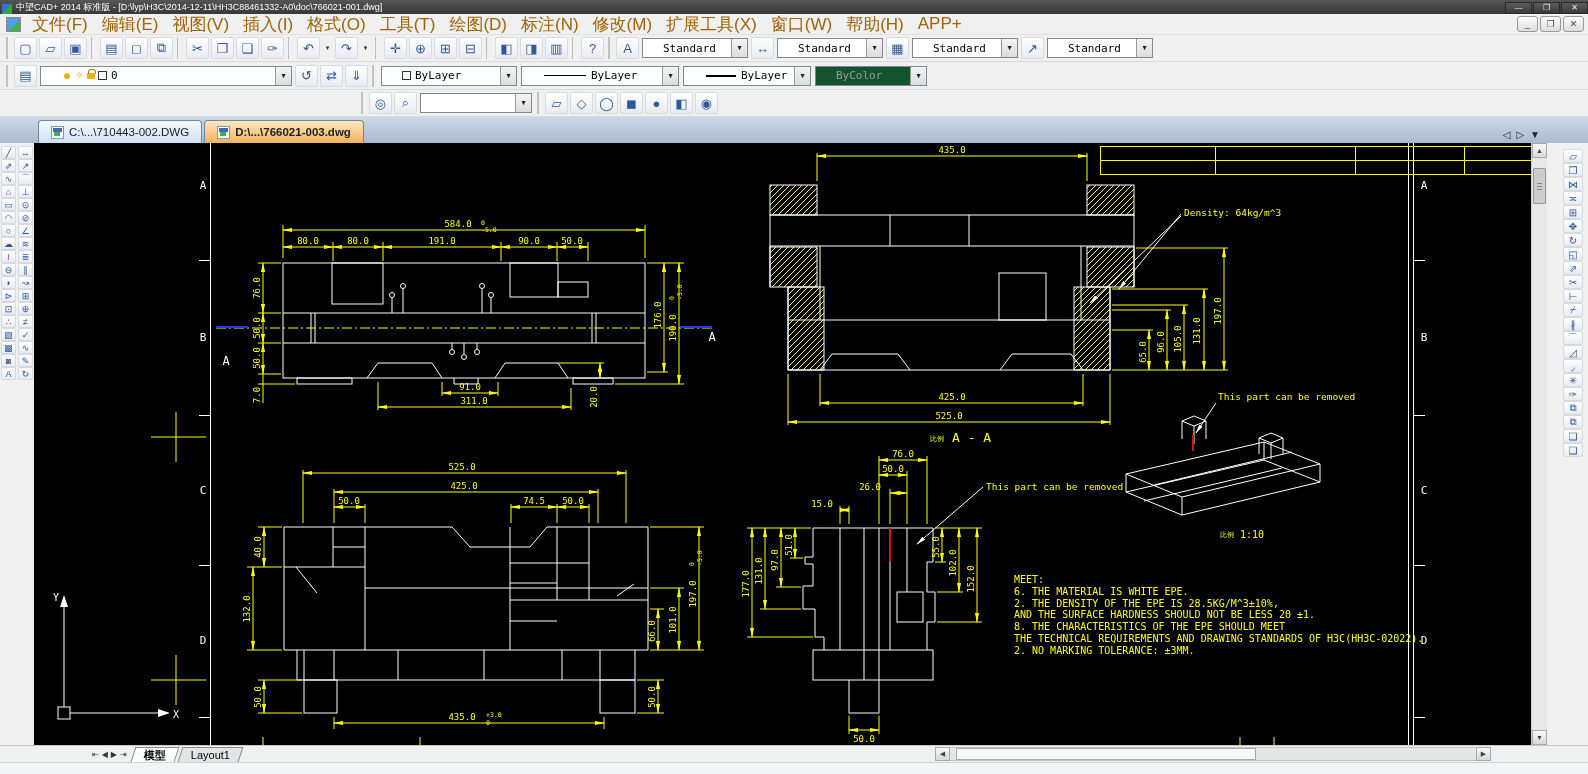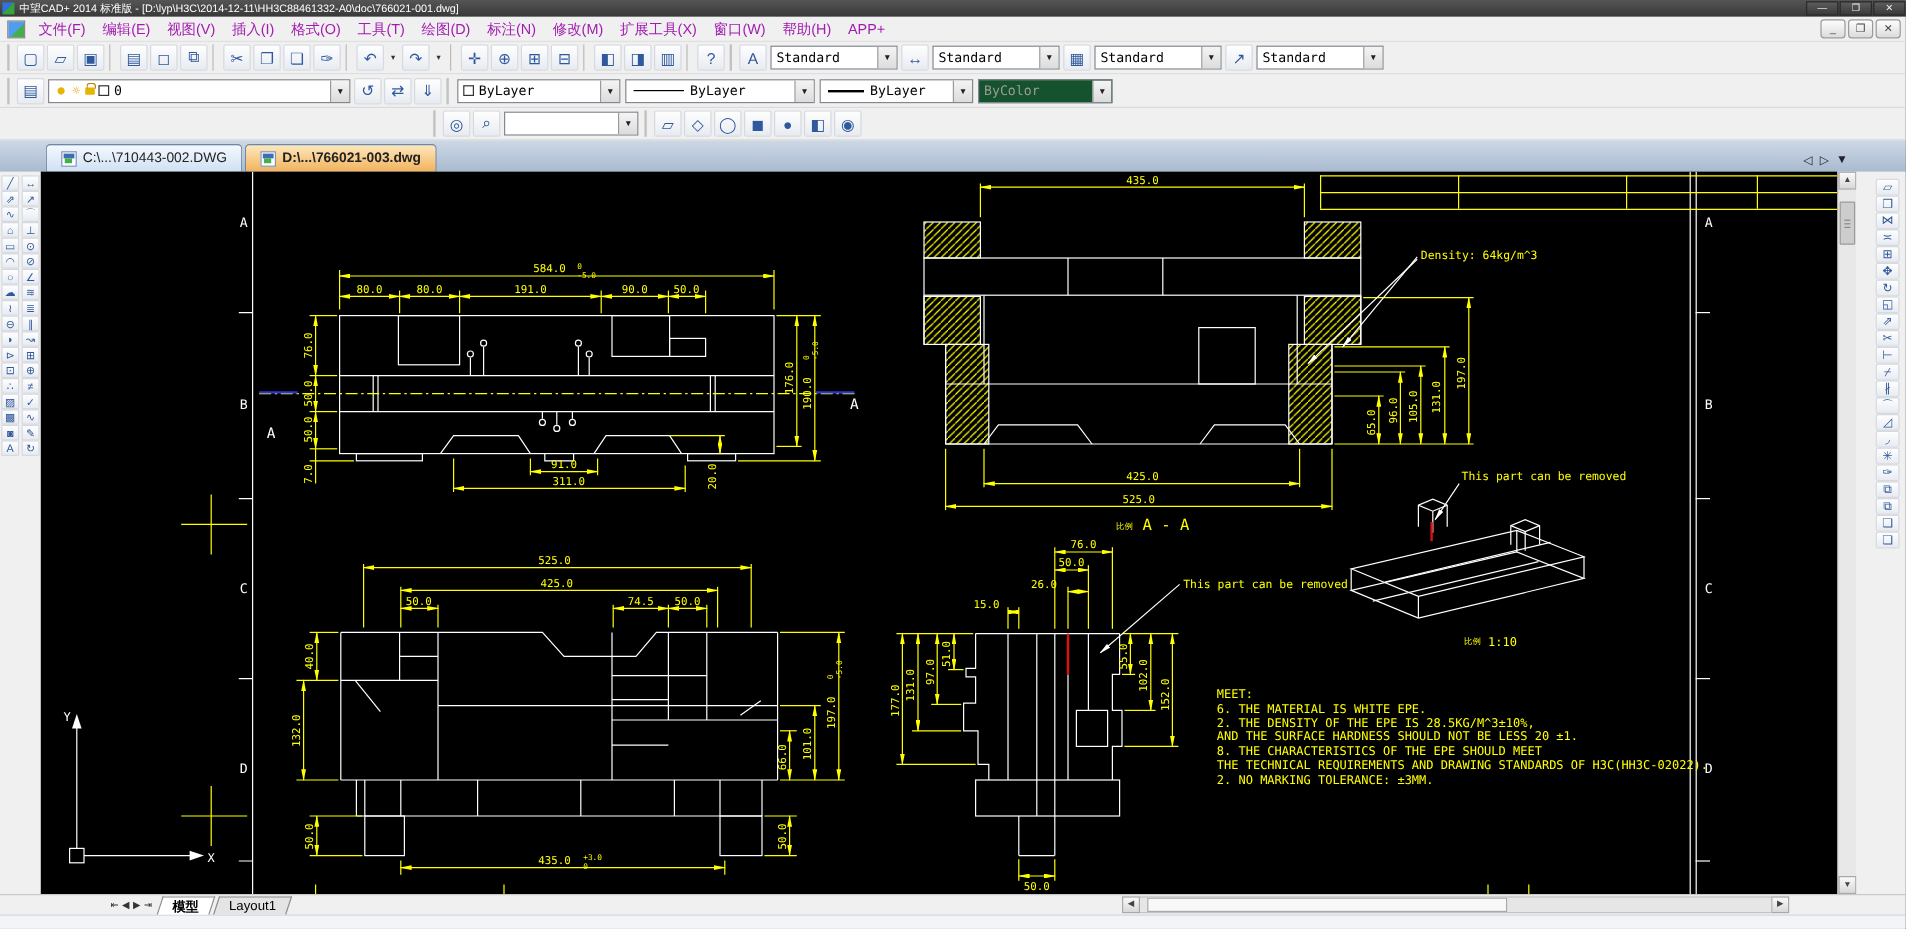--- a/index.html
+++ b/index.html
@@ -1,41 +1,41 @@
 <!DOCTYPE html>
 <html><head>
 <meta charset="utf-8">
 <style>
 *{box-sizing:border-box;margin:0;padding:0}
 html,body{width:1588px;height:774px}
 body{font-family:"Liberation Sans",sans-serif;background:#f0f0f0;overflow:hidden;font-size:12px}
 #app{position:relative;width:1588px;height:774px;display:flex;flex-direction:column}
 
 
-.titlebar{height:14px;background:linear-gradient(#555,#383838);color:#fff;display:flex;align-items:center;font-size:9px;padding-left:2px;flex:0 0 auto}
+.titlebar{height:14px;background:linear-gradient(#555,#383838);color:#fff;display:flex;align-items:flex-end;font-size:9px;padding-left:2px;flex:0 0 auto}
 .titlebar .appic{width:10px;height:10px;background:linear-gradient(135deg,#2e74d8 50%,#37a43a 50%);margin-right:4px;flex:0 0 auto}
 .titlebar .ttl{white-space:nowrap;overflow:hidden}
 .winbtns{margin-left:auto;display:flex;gap:1px}
 .winbtns .wb{width:27px;height:12px;background:linear-gradient(#5c5c5c,#3a3a3a);border:1px solid #2a2a2a;color:#eee;font-size:8px;line-height:10px;text-align:center}
 
 
 .menubar{height:21px;background:#f0f0f0;display:flex;align-items:center;padding-left:2px;border-bottom:1px solid #e0e0e0;flex:0 0 auto;position:relative}
 .menubar .appic2{width:15px;height:15px;background:linear-gradient(135deg,#4f9cf0 55%,#44b04a 55%);border:1px solid #888;margin:0 4px}
-.menubar .mi{padding:2px 7px;font-size:12px;color:#a21caf;cursor:default}
+.menubar .mi{padding:2px 7px;font-size:17px;color:#a16207;cursor:default}
 .mdibtns{position:absolute;right:4px;top:2px;display:flex;gap:2px}
 .mdibtns .mb{width:21px;height:16px;border:1px solid #9a9a9a;border-radius:3px;background:linear-gradient(#fdfdfd,#dcdcdc);font-size:9px;color:#444;text-align:center;line-height:14px}
 
 
 .tb{background:#f0f0f0;display:flex;align-items:center;border-bottom:1px solid #dadada;flex:0 0 auto;padding-left:3px}
 .tb1{height:27px}.tb2{height:28px}.tb3{height:27px}
 .ic{width:23px;height:22px;display:inline-flex;align-items:center;justify-content:center;color:#30589c;font-size:13px;background:linear-gradient(#fefefe,#e7ebf1);border:1px solid #d6dae0;border-radius:2px;margin:0 1px;flex:0 0 auto}
 .ic[data-name="separator"]{width:5px;background:transparent;border:none;border-left:1px solid #bbb;height:22px;margin:0 3px;border-radius:0}
 .ic[data-name$="dropdown-icon"]{width:11px;font-size:7px;color:#333;background:transparent;border:none}
 .grip{width:4px;height:22px;border-left:2px double #c2c2c2;margin:0 3px}
-.combo{height:20px;background:#fff;border:1px solid #828790;display:flex;align-items:center;font-size:11px;font-family:"DejaVu Sans Mono",monospace;padding-left:4px;margin:0 2px;position:relative;overflow:hidden;flex:0 0 auto}
+.combo{height:20px;background:#fff;border:1px solid #828790;display:flex;align-items:center;font-size:11px;font-family:"DejaVu Sans Mono",monospace;padding-left:20px;margin:0 2px;position:relative;overflow:hidden;flex:0 0 auto}
 .combo .val{white-space:nowrap}
 .combo .caret{margin-left:auto;width:16px;height:100%;background:linear-gradient(#f4f4f4,#dcdcdc);border-left:1px solid #9a9a9a;display:flex;align-items:center;justify-content:center;font-size:7px;color:#222;flex:0 0 auto}
 .combo.disabled{background:#14532d;color:#9a9a9a}
 .swatch{width:9px;height:9px;background:#fff;border:1px solid #333;margin-right:4px;flex:0 0 auto}
 .lt-line{width:42px;height:0;border-top:1px solid #000;margin:0 5px 0 2px;flex:0 0 auto}
 .lw-line{width:30px;height:0;border-top:2px solid #000;margin:0 5px 0 2px;flex:0 0 auto}
 .bulb{color:#e8b400;font-size:10px;width:12px;text-align:center}
 .sun{color:#e8a000;font-size:11px;width:13px;text-align:center}
 .lock{width:8px;height:6px;background:#e8b400;border-radius:1px;position:relative;margin:0 3px 0 1px}
 .lock:before{content:"";position:absolute;left:1px;top:-4px;width:6px;height:4px;border:1.5px solid #b98500;border-bottom:none;border-radius:3px 3px 0 0}

